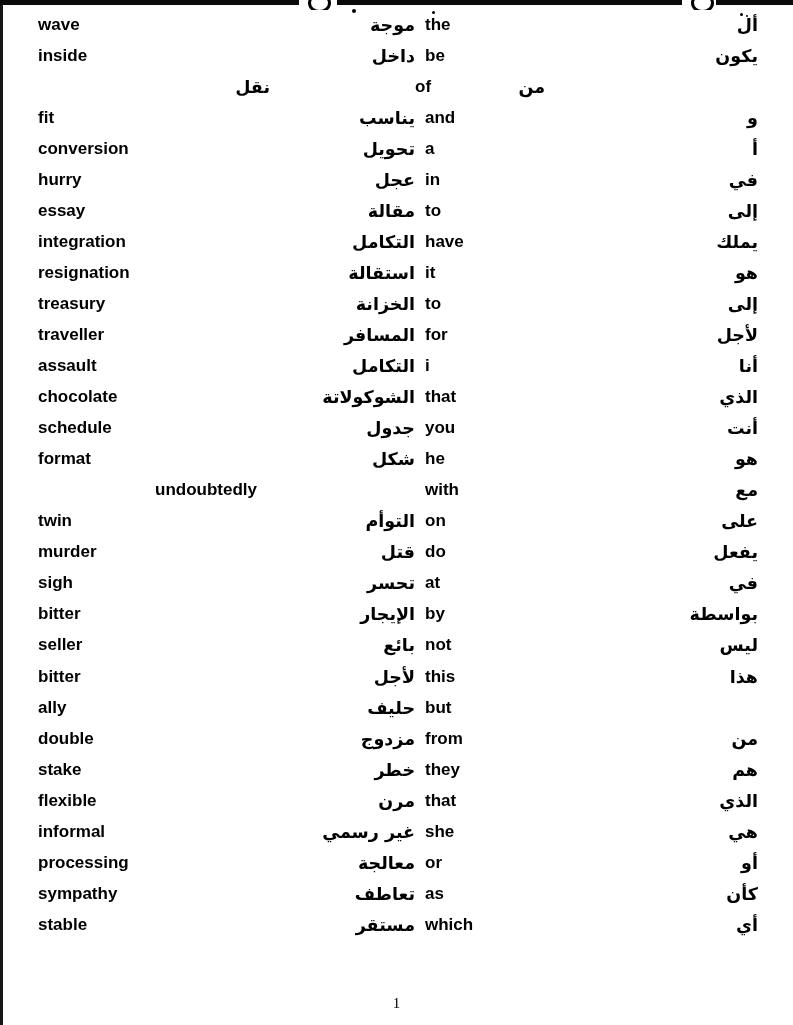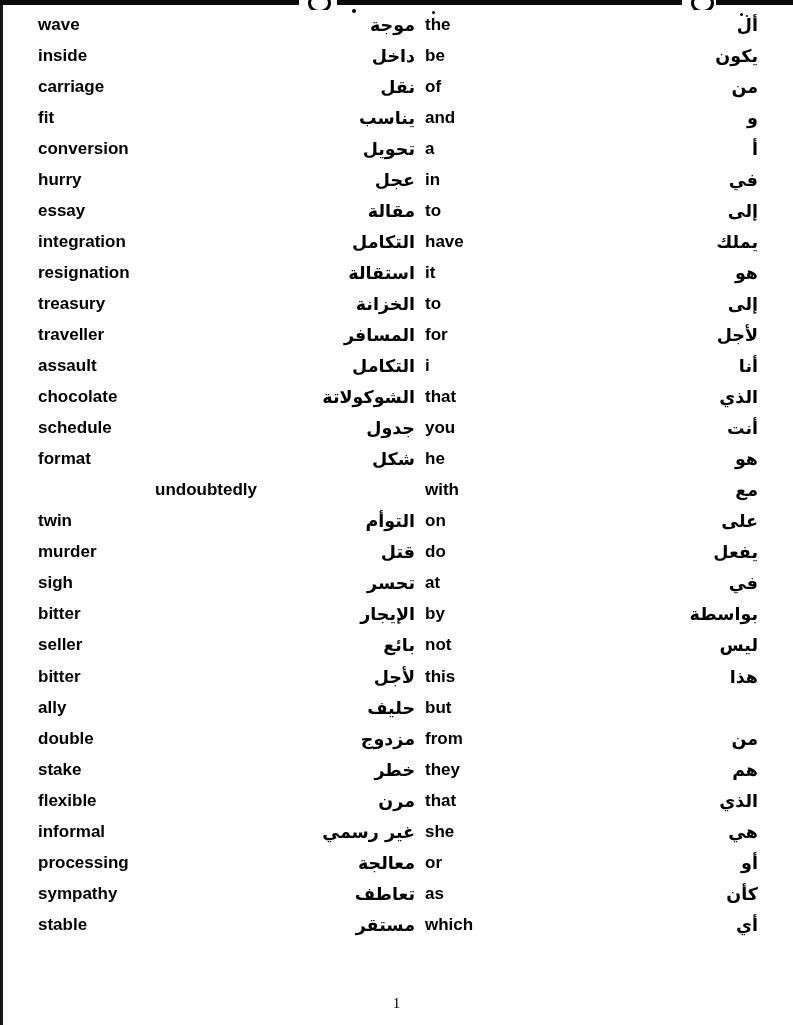--- a/index.html
+++ b/index.html
@@ -80,21 +80,20 @@
 
   <div class="row">
     <div class="cell c1 en">inside</div>
     <div class="cell c2 ar" dir="rtl">داخل</div>
     <div class="cell gap"></div>
     <div class="cell c3 en">be</div>
     <div class="cell c4 ar" dir="rtl">يكون</div>
   </div>
 
   <div class="row">
-    <div class="cell c1 en">carriage</div>
     <div class="cell c2 ar" dir="rtl">نقل</div>
     <div class="cell gap"></div>
     <div class="cell c3 en">of</div>
     <div class="cell c4 ar" dir="rtl">من</div>
   </div>
 
   <div class="row">
     <div class="cell c1 en">fit</div>
     <div class="cell c2 ar" dir="rtl">يناسب</div>
     <div class="cell gap"></div>

